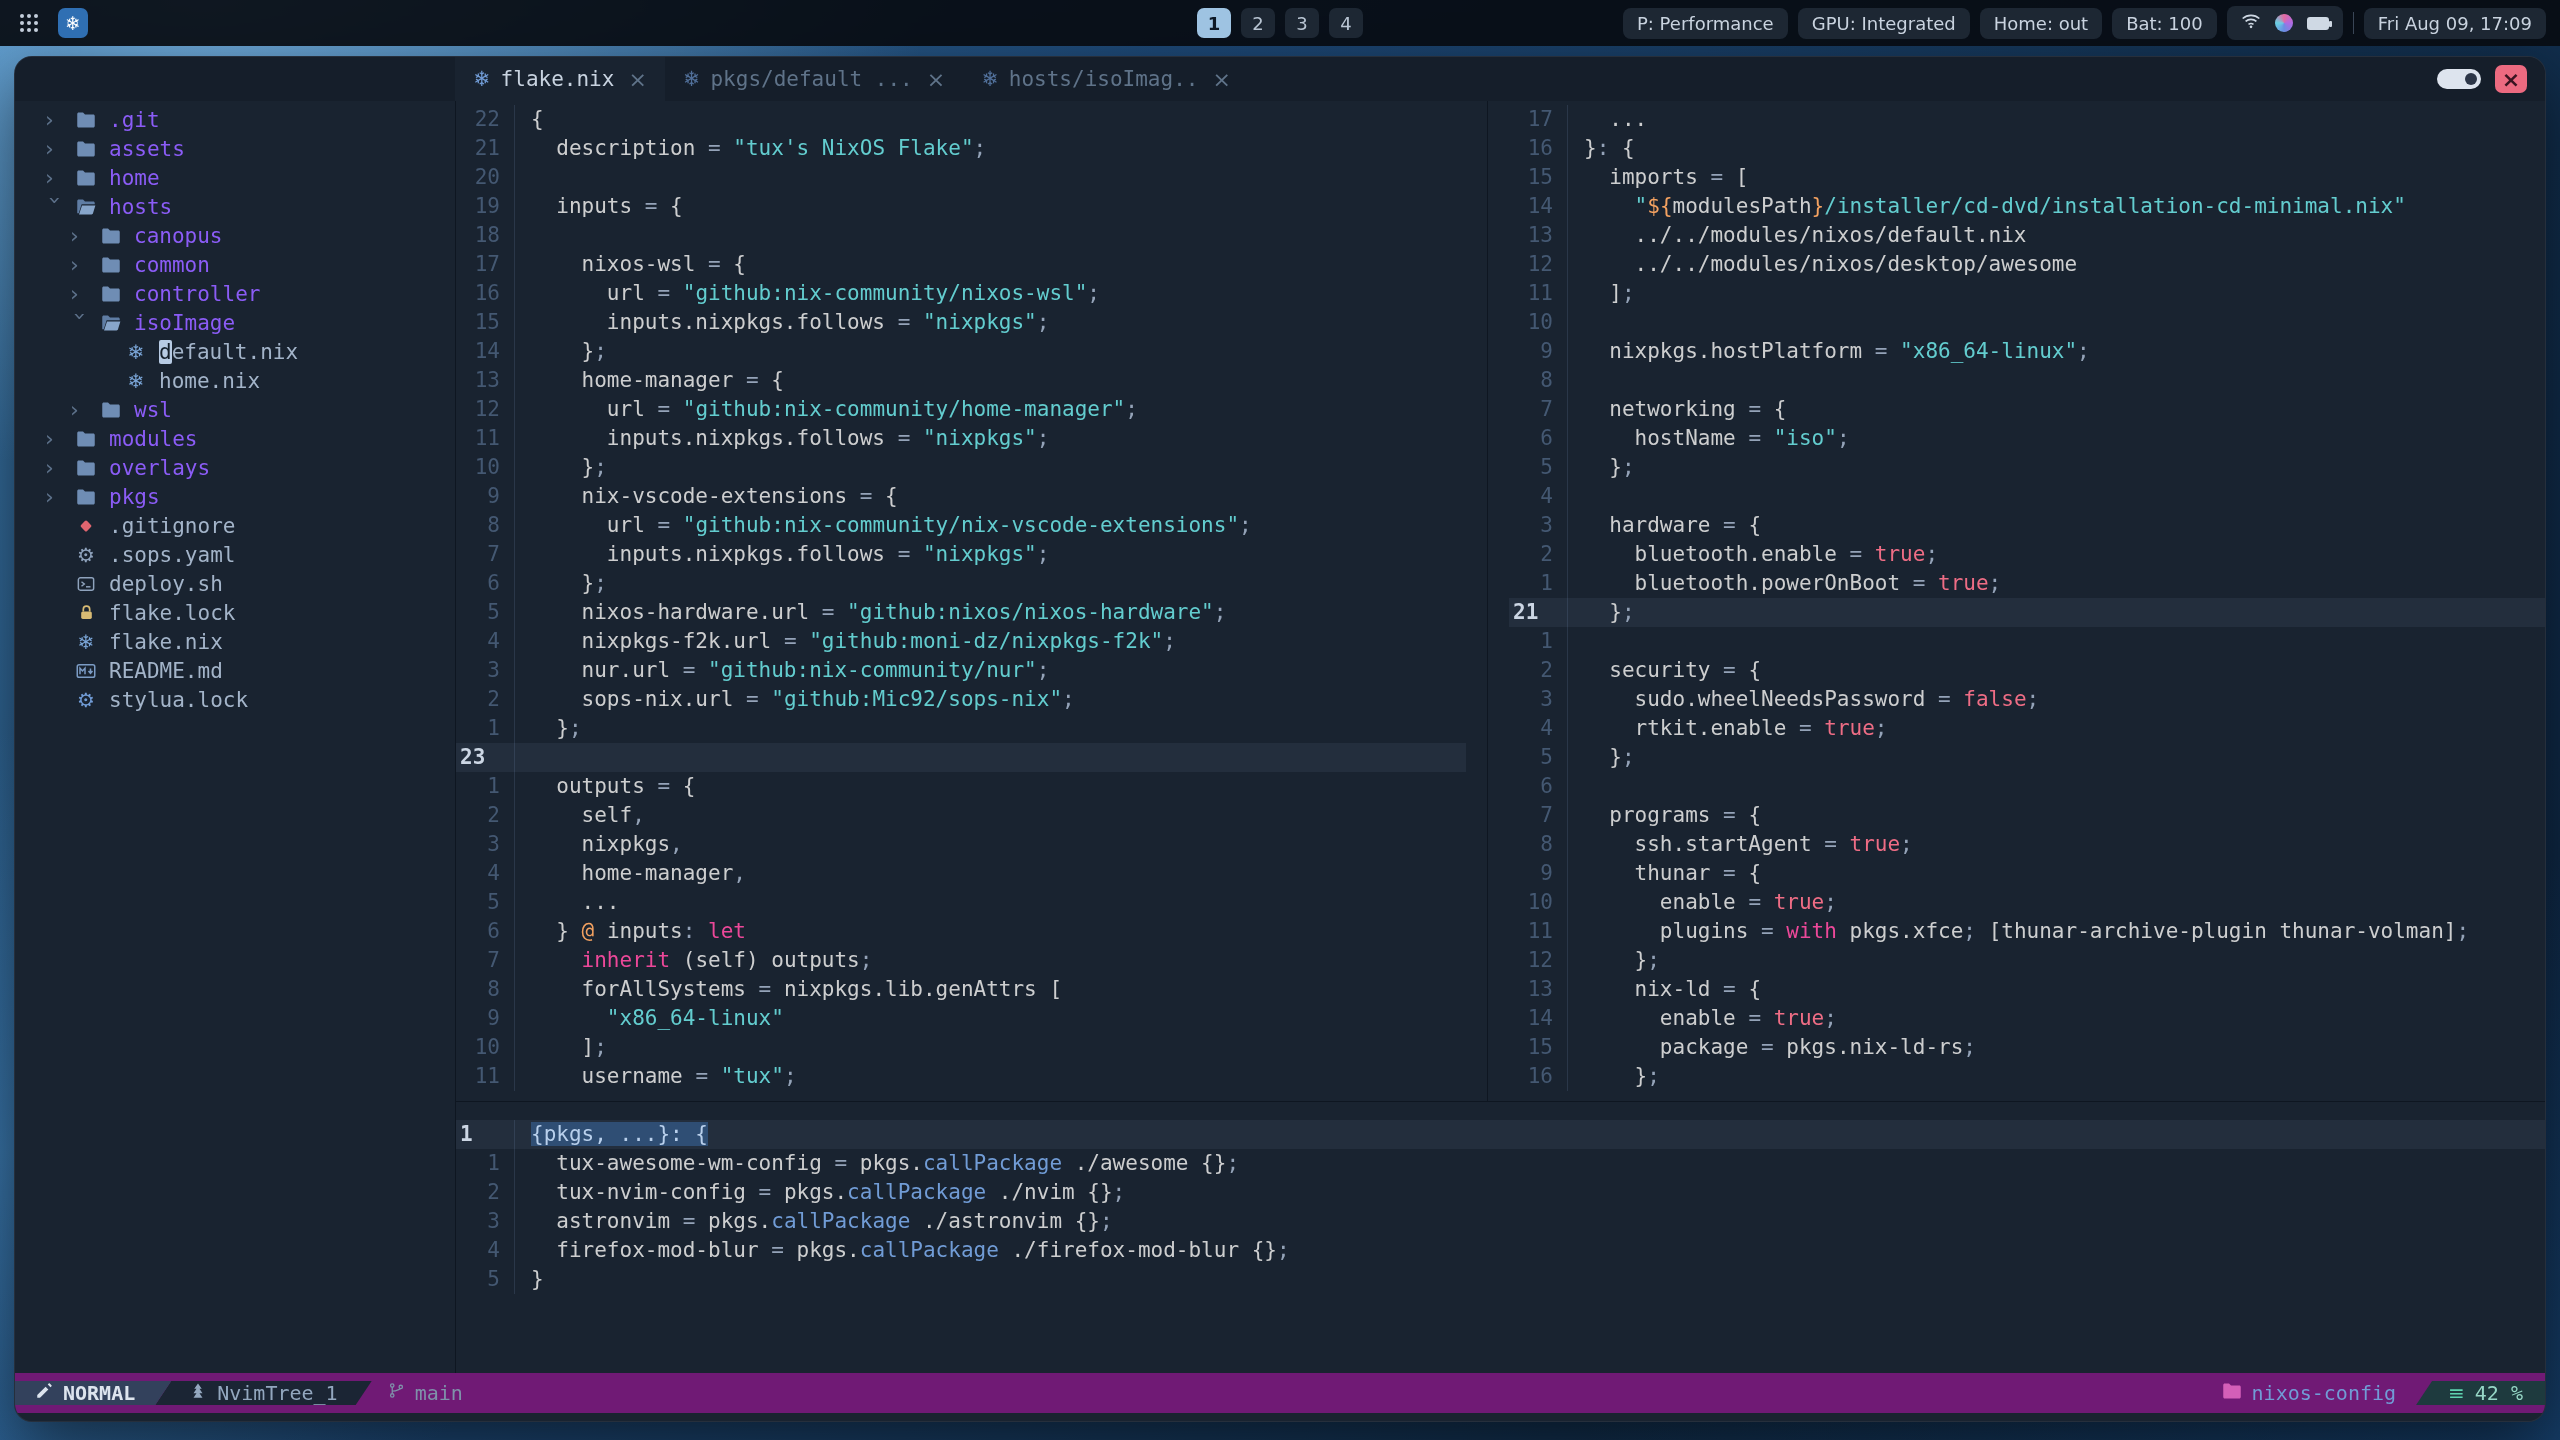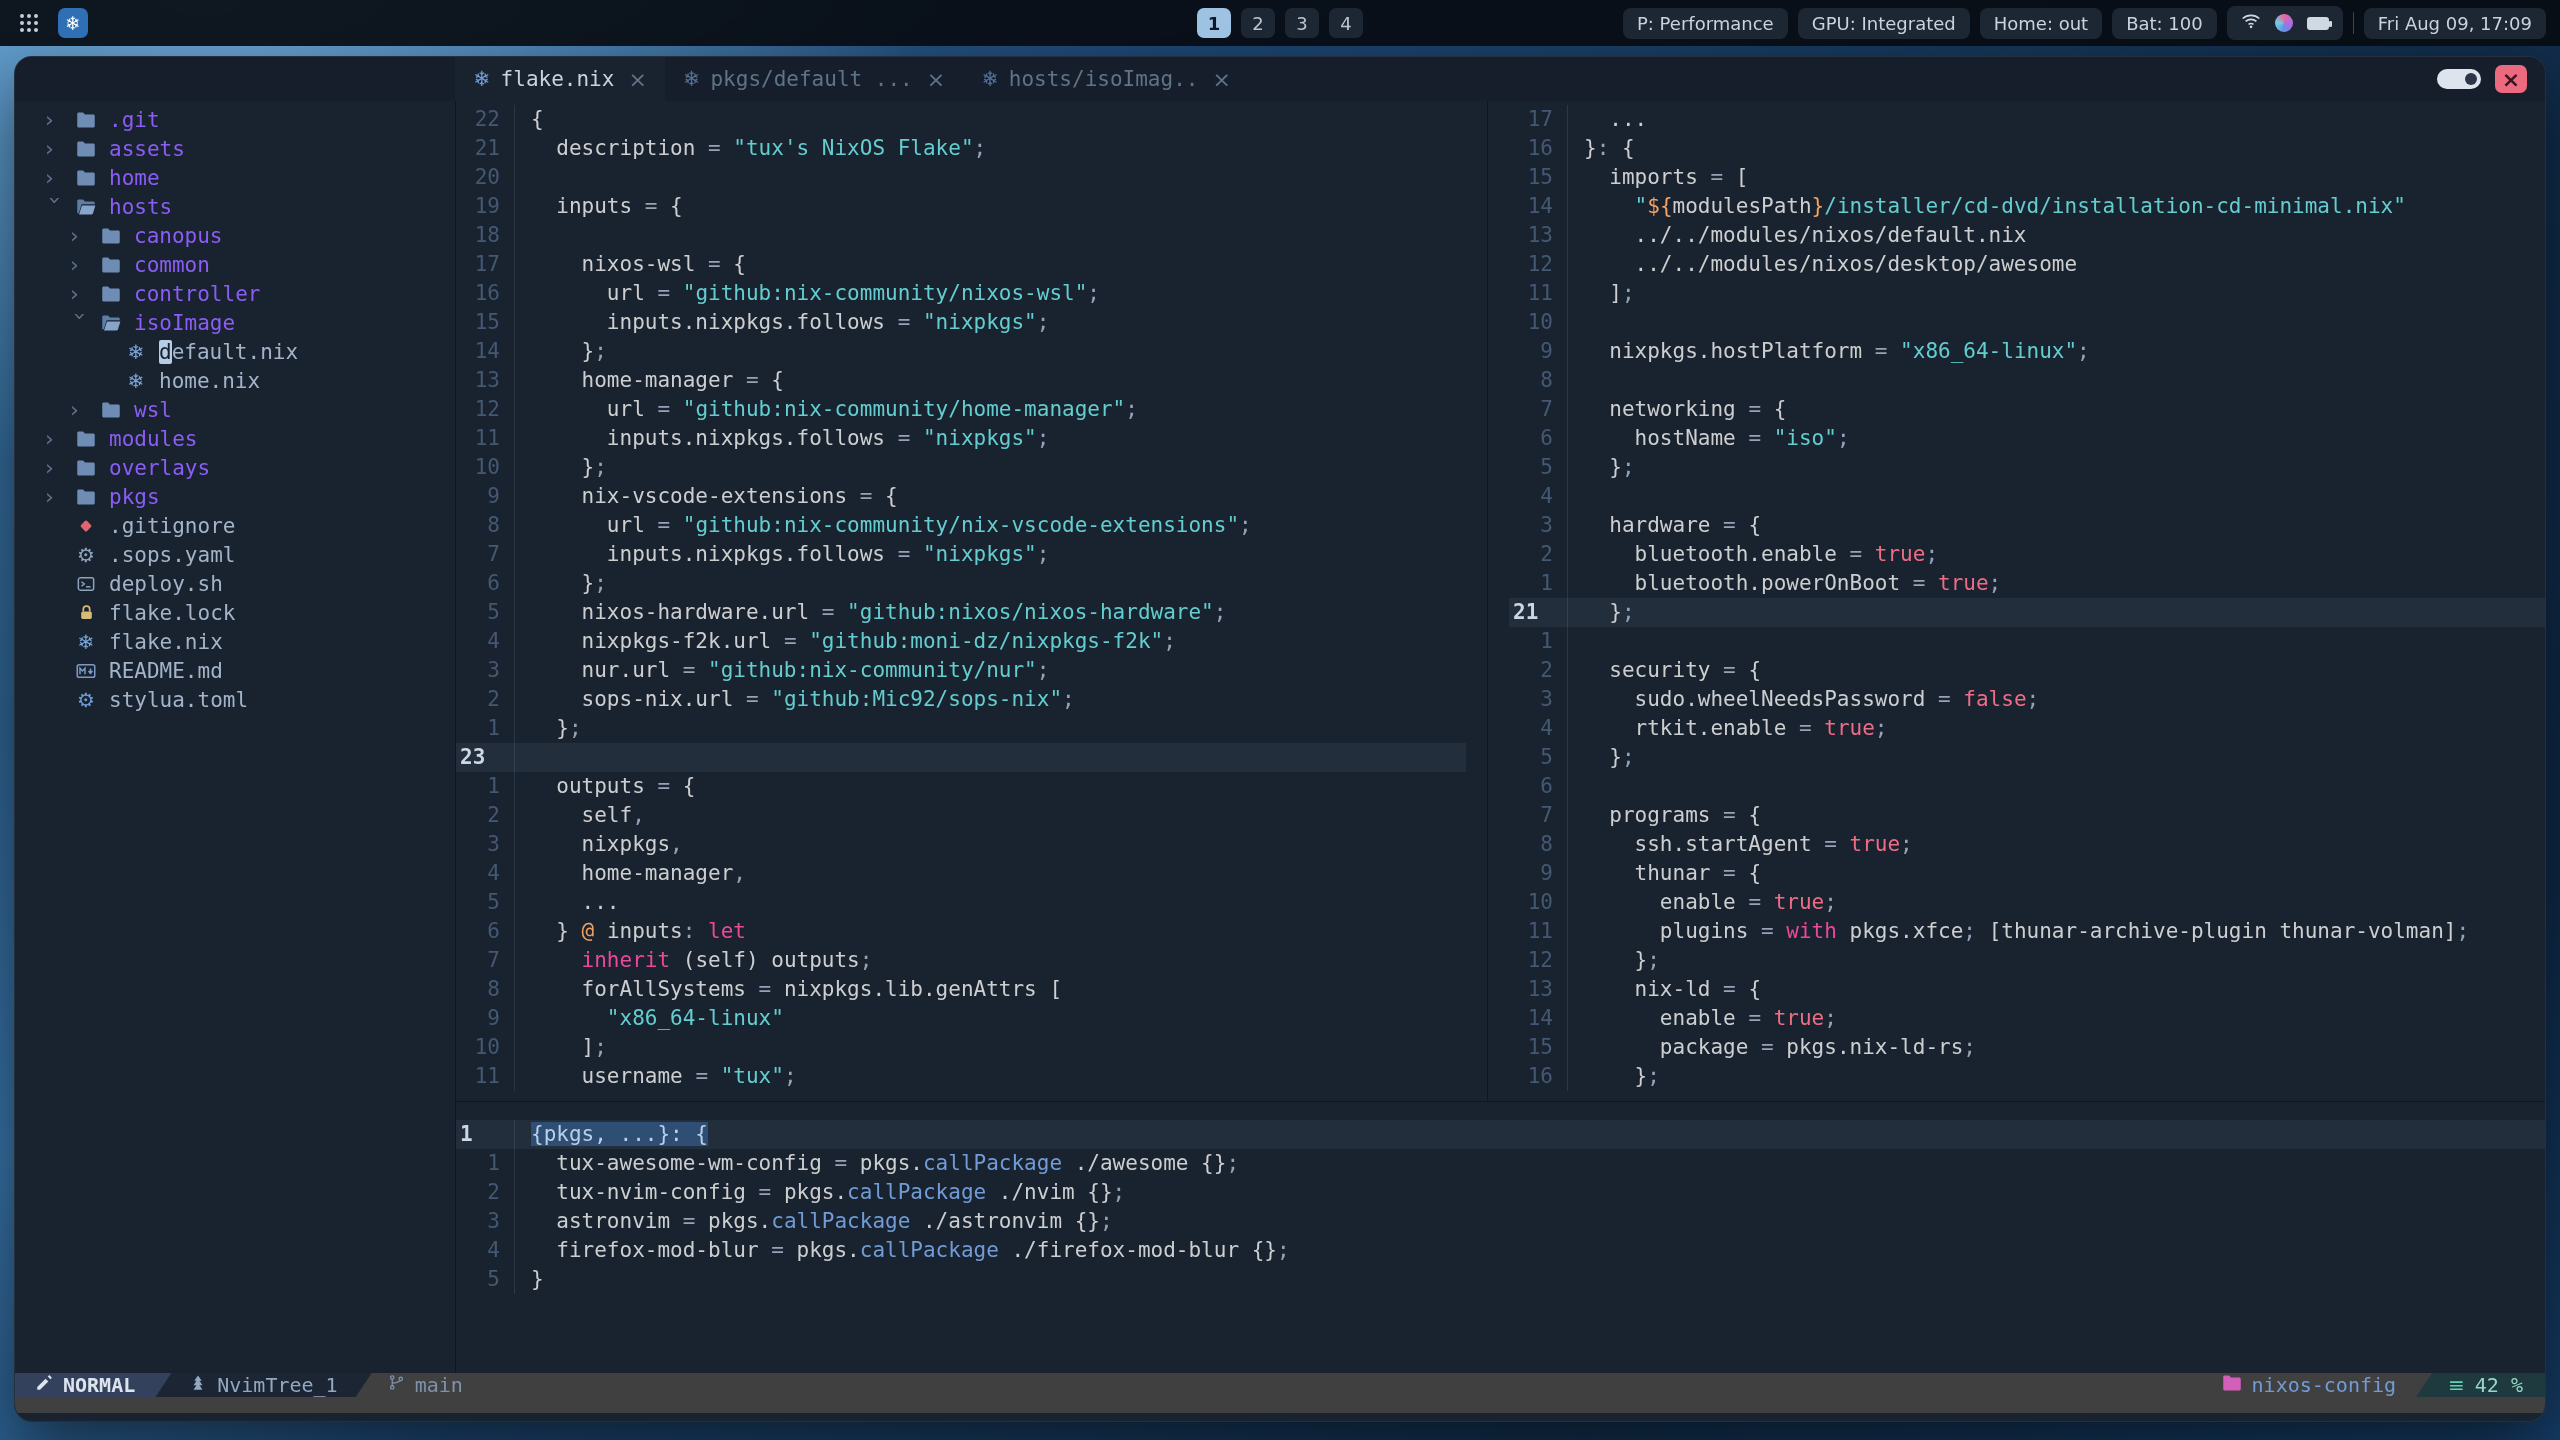--- a/index.html
+++ b/index.html
@@ -81,21 +81,21 @@
   .t-w { color:#cdcecf; }
   .t-p { color:#94a3b8; }
   .t-s { color:#63cdcf; }
   .t-k { color:#ec4899; }
   .t-b { color:#ee6d85; }
   .t-o { color:#f4a261; }
   .t-f { color:#719cd6; }
   .t-sel { background:#2f4e74; color:#b9d0ec; }
 
   
-  .statusline { height:40px; flex:none; display:flex; align-items:flex-start; background:#404040; font-size:20px; position:relative; }
+  .statusline { height:40px; flex:none; display:flex; align-items:center; background:#701a75; font-size:20px; position:relative; }
   .seg { display:flex; align-items:center; gap:10px; }
   .seg-mode { background:#33415c; color:#dde4ee; font-weight:bold; padding:0 36px 0 20px; clip-path:polygon(0 0,100% 0,calc(100% - 16px) 100%,0 100%); z-index:2; }
   .seg-file { background:#1b2534; color:#93a7bf; margin-left:-16px; padding:0 34px; clip-path:polygon(16px 0,100% 0,calc(100% - 16px) 100%,0 100%); z-index:1; }
   .sl-branch { display:flex; align-items:center; gap:10px; color:#7f92aa; margin-left:16px; }
   .sl-right { margin-left:auto; display:flex; align-items:stretch; }
   .sl-project { display:flex; align-items:center; gap:10px; color:#719cd6; padding:0 20px; }
   .seg-pct { background:#1e3a3e; color:#96d7c6; padding:0 22px 0 32px; clip-path:polygon(16px 0,100% 0,100% 100%,0 100%); }
   .lines-icon { color:#5fd4b0; font-family:"DejaVu Sans",sans-serif; }
 </style>
 </head>
@@ -237,21 +237,21 @@
           <div class="tree-row" style="padding-left: 30px;"><span class="chev"></span><span class="ticon"><svg width="17" height="19" viewBox="0 0 16 16">
                 <rect x="3" y="7" width="10" height="7" rx="1.5" fill="#d8bb74"></rect>
                 <path d="M5 7V5a3 3 0 0 1 6 0v2" fill="none" stroke="#d8bb74" stroke-width="1.6"></path>
               </svg></span><span class="tlabel">flake.lock</span></div>
           <div class="tree-row" style="padding-left: 30px;"><span class="chev"></span><span class="ticon"><span class="glyph" style="color:#7ba6d8">❄</span></span><span class="tlabel">flake.nix</span></div>
           <div class="tree-row" style="padding-left: 30px;"><span class="chev"></span><span class="ticon"><svg width="20" height="20" viewBox="0 0 16 16">
                 <rect x="1" y="3" width="14" height="10" rx="1.5" fill="none" stroke="#7b9bc4" stroke-width="1.2"></rect>
                 <path d="M3.2 10.5V5.8l2 2.2 2-2.2v4.7" fill="none" stroke="#7b9bc4" stroke-width="1.2"></path>
                 <path d="M11.6 6v3.4M10 8l1.6 1.8L13.2 8" fill="none" stroke="#7b9bc4" stroke-width="1.2"></path>
               </svg></span><span class="tlabel">README.md</span></div>
-          <div class="tree-row" style="padding-left: 30px;"><span class="chev"></span><span class="ticon"><span class="glyph" style="color:#719cd6">⚙</span></span><span class="tlabel">stylua.toml</span></div>
+          <div class="tree-row" style="padding-left: 30px;"><span class="chev"></span><span class="ticon"><span class="glyph" style="color:#719cd6">⚙</span></span><span class="tlabel">stylua.lock</span></div>
         </div>
       <div class="vsep"></div>
       <div class="editors">
         <div class="top-row">
           <div class="pane leftp">
               <div class="code-line"><span class="ln">22</span><span class="gsep"></span><span class="code"><span class="t-w">{</span></span></div>
               <div class="code-line"><span class="ln">21</span><span class="gsep"></span><span class="code"><span class="t-w">  description </span><span class="t-p">= </span><span class="t-s">"tux's NixOS Flake"</span><span class="t-p">;</span></span></div>
               <div class="code-line"><span class="ln">20</span><span class="gsep"></span><span class="code"></span></div>
               <div class="code-line"><span class="ln">19</span><span class="gsep"></span><span class="code"><span class="t-w">  inputs </span><span class="t-p">= </span><span class="t-w">{</span></span></div>
               <div class="code-line"><span class="ln">18</span><span class="gsep"></span></div>

